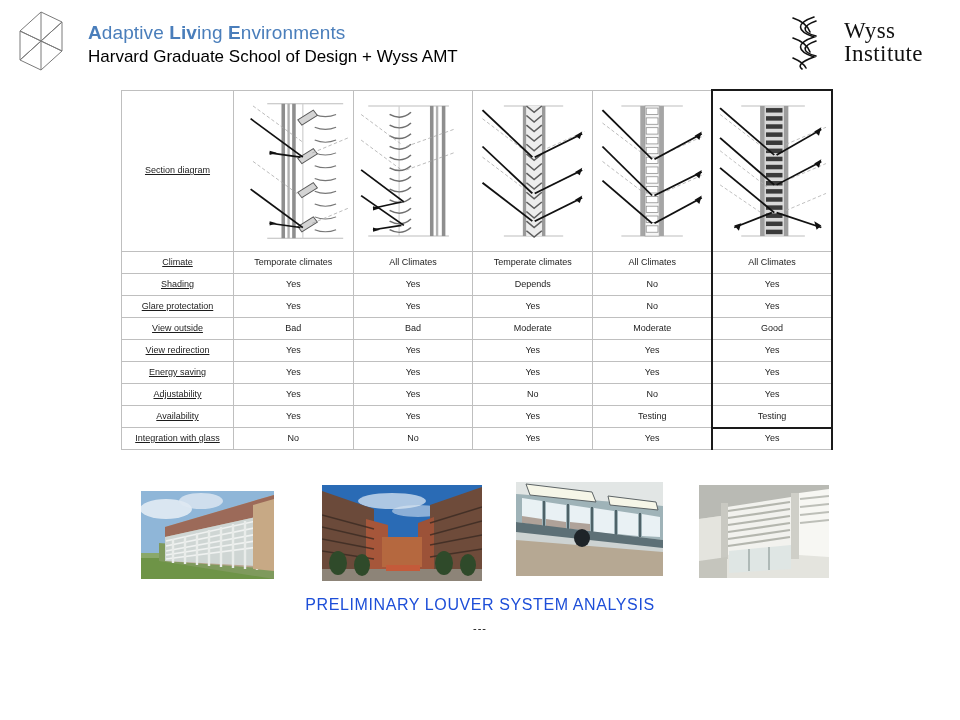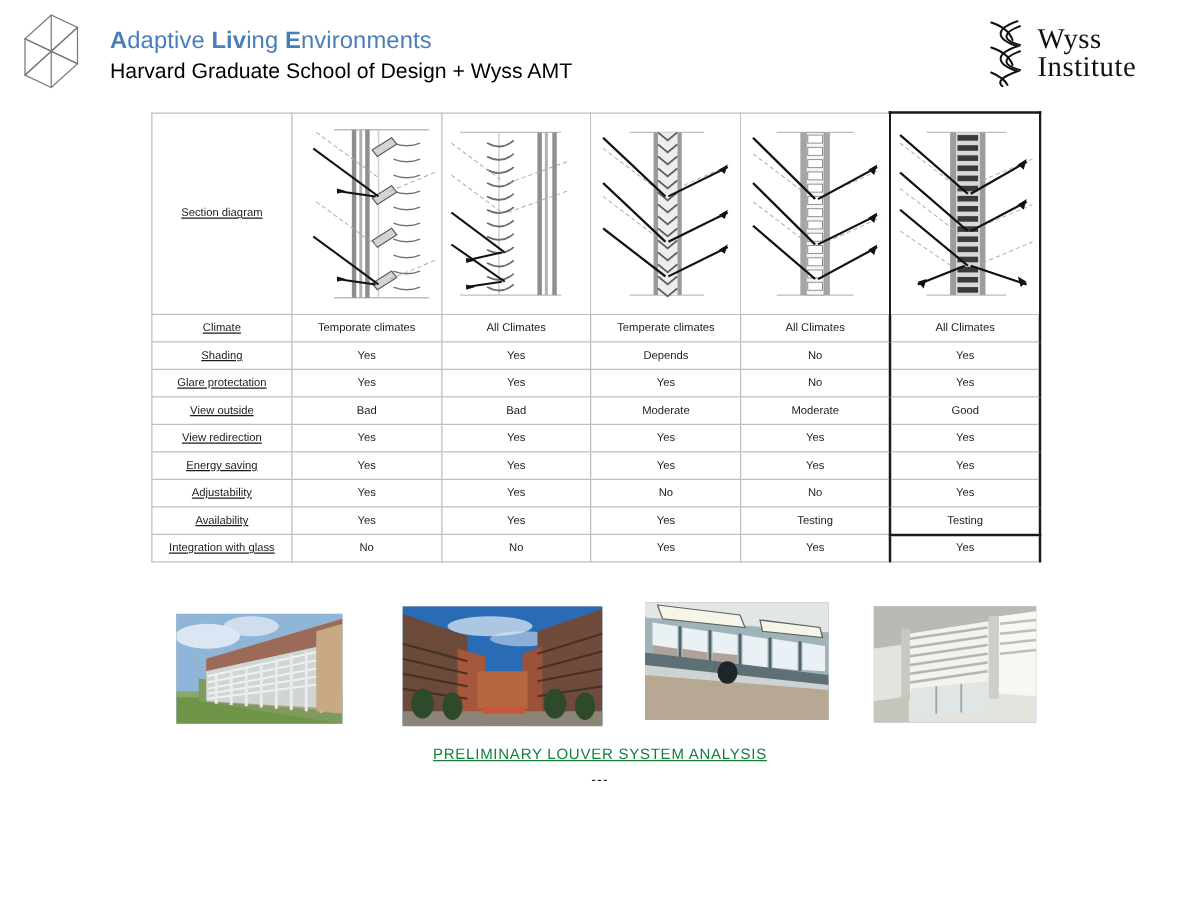--- a/index.html
+++ b/index.html
@@ -29,21 +29,21 @@
     line-height: 22px; white-space: nowrap;
   }
   #title-primary .cap { font-weight: bold; }
   #title-secondary {
     font-size: 17px; color: #000000; line-height: 23px;
     white-space: nowrap; margin-top: 1px;
   }
   #wyss-logo {
     position: absolute; right: 12px; top: 12px;
     width: 160px; height: 60px;
-    display: flex; align-items: center; gap: 8px;
+    display: flex; align-items: center; gap: 22px;
   }
   #wyss-helix { width: 34px; height: 56px; flex: none; }
   #wyss-words { font-family: "Liberation Serif", serif; color: #111; line-height: 1.02; }
   #wyss-words .w-line { font-size: 23px; letter-spacing: .4px; }
 
   
   #comparison-table {
     position: absolute; left: 121px; top: 89px;
     width: 712px;
     border-collapse: collapse;
@@ -95,23 +95,22 @@
   #photo-2 { left: 322px; top: 485px; width: 160px; height: 96px; }
   #photo-3 { left: 516px; top: 482px; width: 147px; height: 94px; }
   #photo-4 { left: 699px; top: 485px; width: 130px; height: 93px; }
 
   
   #caption-block {
     position: absolute; left: 0; top: 596px; width: 960px;
     text-align: center;
   }
   #caption-title {
-    font-size: 12px; color: #15803d; letter-spacing: .6px;
+    font-size: 16px; color: #1d4ed8; letter-spacing: .6px;
     font-family: "Liberation Sans", sans-serif;
-    text-decoration: underline;
   }
   #caption-sub {
     font-size: 11px; color: #0d0d0d; margin-top: 8px; letter-spacing: 1px;
   }
 </style>
 </head>
 <body>
 
 <div id="slide">
 

